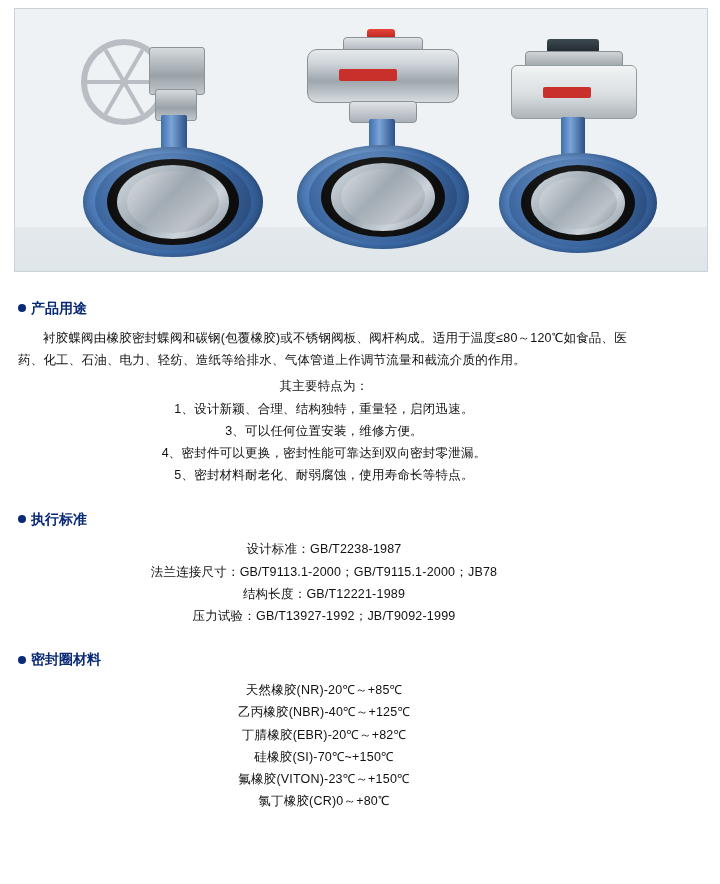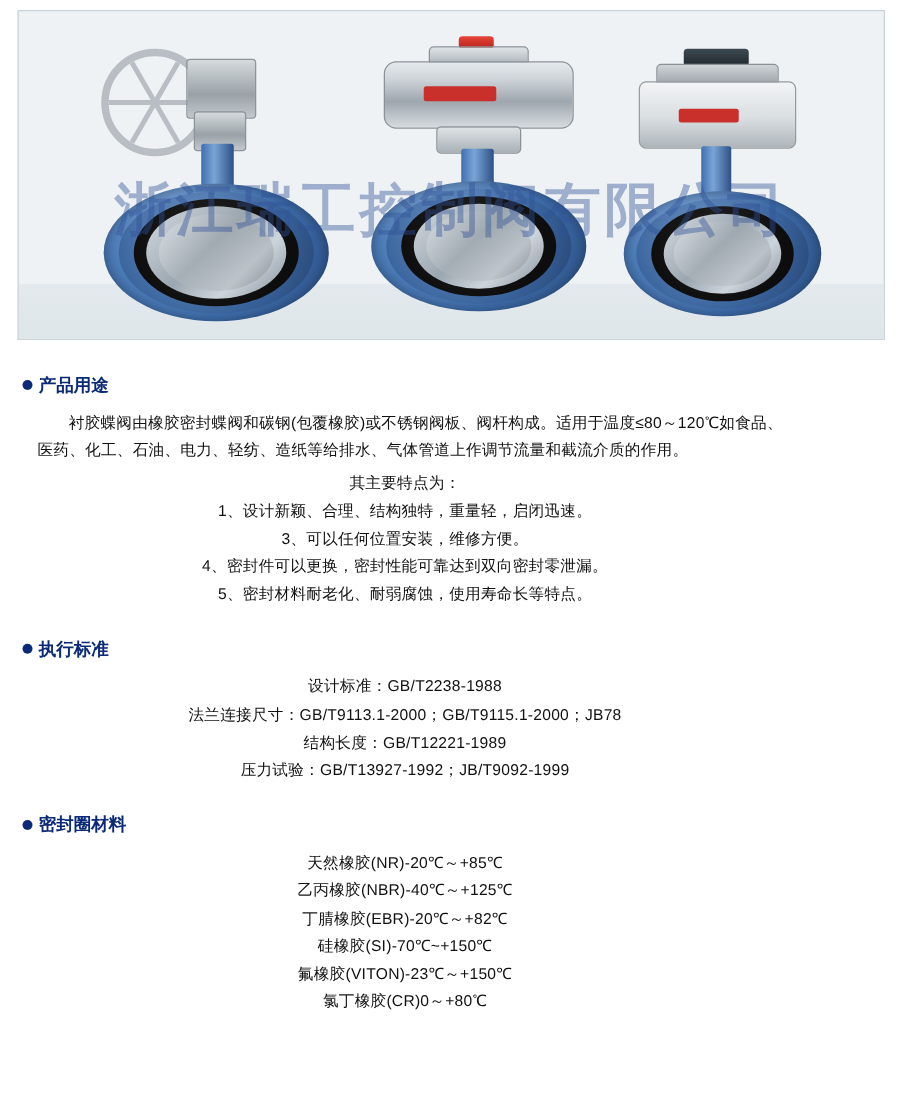--- a/index.html
+++ b/index.html
@@ -183,21 +183,21 @@
     display: inline-block;
     width: 8px; height: 8px;
     border-radius: 50%;
     background: #0a2a77;
     margin-right: 5px;
     vertical-align: middle;
     position: relative;
     top: -1px;
   }
   .para {
-    margin: 0 0 4px 12px;
+    margin: 0 0 4px 0;
     text-indent: 2em;
     line-height: 1.75;
     letter-spacing: 0.2px;
   }
   .line {
     margin: 0;
     line-height: 1.78;
     letter-spacing: 0.2px;
     text-align: center;
   }
@@ -252,42 +252,41 @@
       <div class="elec-body" style="left:30px; top:36px; width:124px; height:52px;"></div>
       <div class="pneu-label" style="left:62px; top:58px; width:48px; height:11px;"></div>
       <div class="neck" style="left:80px; top:88px; width:24px; height:40px;"></div>
       <div class="ring" style="left:18px; top:124px; width:158px; height:100px;"></div>
       <div class="ring2" style="left:28px; top:130px; width:138px; height:88px;"></div>
       <div class="inner" style="left:40px; top:136px; width:114px; height:76px;"></div>
       <div class="disc" style="left:50px; top:142px; width:94px; height:64px;"></div>
       <div class="disc-shade" style="left:58px; top:148px; width:78px; height:52px; opacity:.5;"></div>
     </div>
 
-    <div class="watermark">浙江瑞工控制阀有限公司</div>
   </div>
 
   <div class="content">
 
     <div class="section-head">
       <span class="bullet"></span><span>产品用途</span>
     </div>
     <p class="para">衬胶蝶阀由橡胶密封蝶阀和碳钢(包覆橡胶)或不锈钢阀板、阀杆构成。适用于温度≤80～120℃如食品、医药、化工、石油、电力、轻纺、造纸等给排水、气体管道上作调节流量和截流介质的作用。</p>
     <p class="line">其主要特点为：</p>
     <div class="list">
       <p class="line">1、设计新颖、合理、结构独特，重量轻，启闭迅速。</p>
       <p class="line">3、可以任何位置安装，维修方便。</p>
       <p class="line">4、密封件可以更换，密封性能可靠达到双向密封零泄漏。</p>
       <p class="line">5、密封材料耐老化、耐弱腐蚀，使用寿命长等特点。</p>
     </div>
 
     <div class="section-head">
       <span class="bullet"></span><span>执行标准</span>
     </div>
     <div class="spec">
-      <p class="line">设计标准：GB/T2238-1988</p>
+      <p class="line">设计标准：GB/T2238-1987</p>
       <p class="line">法兰连接尺寸：GB/T9113.1-2000；GB/T9115.1-2000；JB78</p>
       <p class="line">结构长度：GB/T12221-1989</p>
       <p class="line">压力试验：GB/T13927-1992；JB/T9092-1999</p>
     </div>
 
     <div class="section-head">
       <span class="bullet"></span><span>密封圈材料</span>
     </div>
     <div class="spec">
       <p class="line">天然橡胶(NR)-20℃～+85℃</p>

